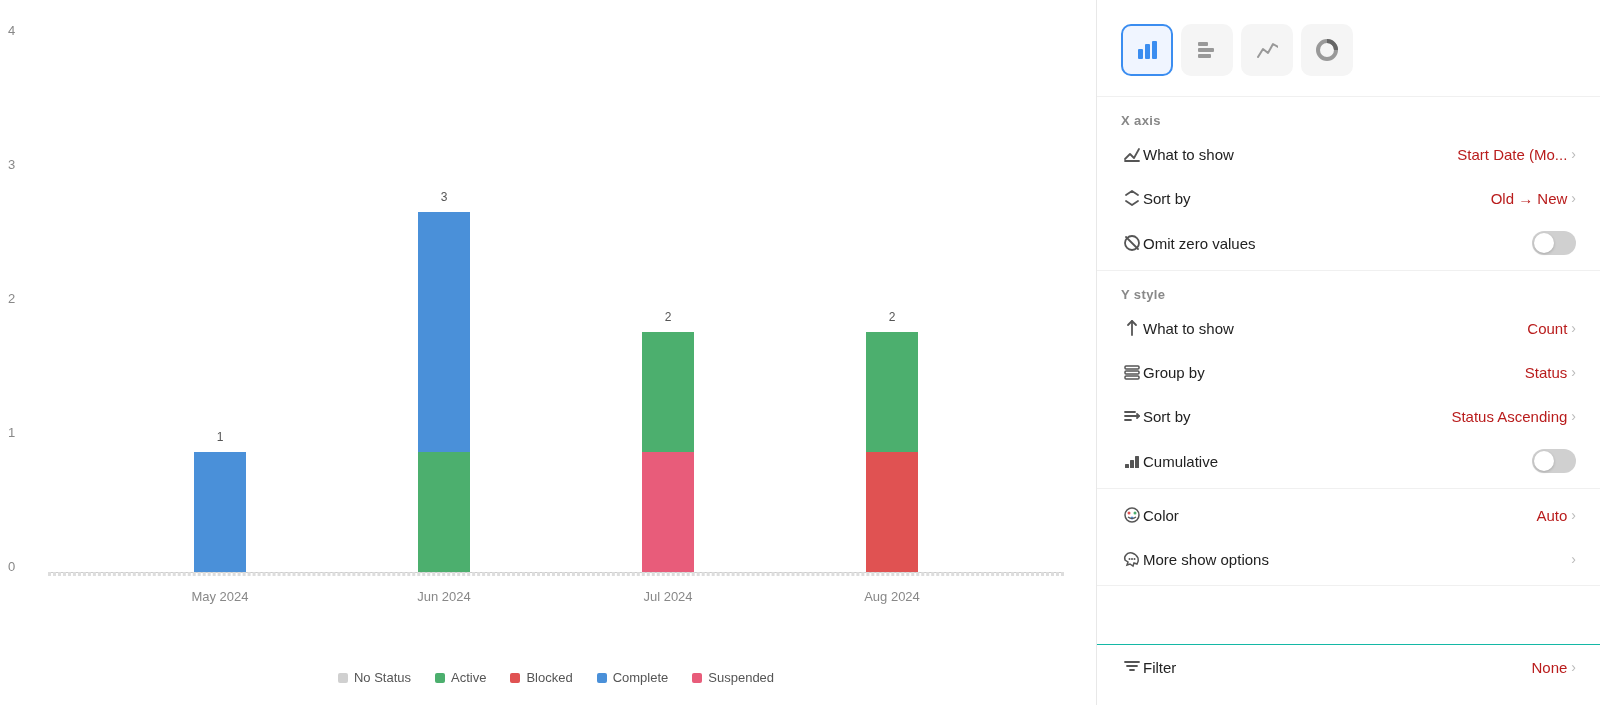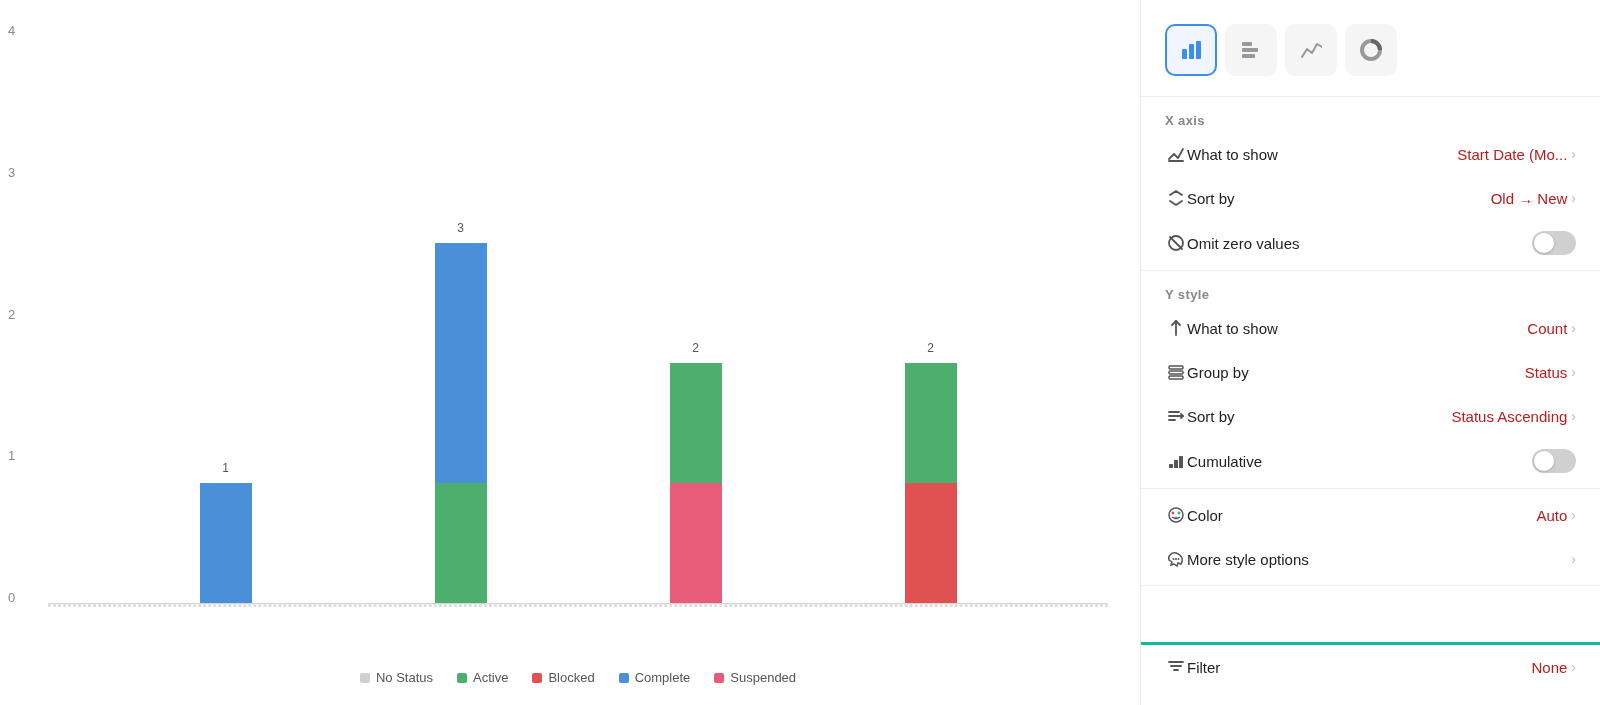--- a/index.html
+++ b/index.html
@@ -150,21 +150,21 @@
     }
 
     .legend-dot {
       width: 10px;
       height: 10px;
       border-radius: 2px;
     }
 
     
     .right-panel {
-      width: 460px;
+      width: 504px;
       border-left: 1px solid #e8e8e8;
       background: #fff;
       display: flex;
       flex-direction: column;
       padding: 16px 0;
       overflow-y: auto;
     }
 
     
     .chart-type-row {
@@ -263,21 +263,21 @@
     }
 
     .divider {
       height: 1px;
       background: #f0f0f0;
       margin: 4px 0;
     }
 
     
     .filter-row {
-      border-top: 3px solid #14b8a6;
+      border-top: 1px solid #14b8a6;
       margin-top: auto;
     }
   </style>
 </head>
 <body>
 
 <div class="chart-area">
   <div class="chart-container">
     <div class="grid-and-bars">
 
@@ -334,20 +334,26 @@
 
               <div class="bar-segment" style="background:#e05252; height:120px; width:52px;"></div>
 
               <div class="bar-segment" style="background:#4caf6e; height:120px; width:52px;"></div>
             </div>
           </div>
         </div>
       </div>
     </div>
 
+    <div class="x-axis-labels">
+      <span class="x-label">May 2024</span>
+      <span class="x-label">Jun 2024</span>
+      <span class="x-label">Jul 2024</span>
+      <span class="x-label">Aug 2024</span>
+    </div>
   </div>
 
   <div class="legend">
     <div class="legend-item">
       <div class="legend-dot" style="background:#d0d0d0;"></div>
       <span>No Status</span>
     </div>
     <div class="legend-item">
       <div class="legend-dot" style="background:#4caf6e;"></div>
       <span>Active</span>
@@ -509,21 +515,21 @@
 
   <div class="settings-row">
     <div class="row-icon">
       <svg width="18" height="18" viewBox="0 0 18 18" fill="none">
         <path d="M3 5 Q5 2 9 3 Q13 4 15 8 Q16 11 14 14 L11 13 L10 16 L7 14 L4 15 L5 12 L2 10 Q1 7 3 5Z" stroke="#555" stroke-width="1.5" fill="none"></path>
         <circle cx="6.5" cy="9" r="1" fill="#555"></circle>
         <circle cx="9" cy="9" r="1" fill="#555"></circle>
         <circle cx="11.5" cy="9" r="1" fill="#555"></circle>
       </svg>
     </div>
-    <span class="row-label">More style options</span>
+    <span class="row-label">More show options</span>
     <span class="row-chevron">›</span>
   </div>
 
   <div class="divider"></div>
 
   <div class="settings-row filter-row">
     <div class="row-icon">
       <svg width="18" height="18" viewBox="0 0 18 18" fill="none">
         <line x1="2" y1="4" x2="16" y2="4" stroke="#555" stroke-width="1.8" stroke-linecap="round"></line>
         <line x1="4" y1="8" x2="14" y2="8" stroke="#555" stroke-width="1.8" stroke-linecap="round"></line>

